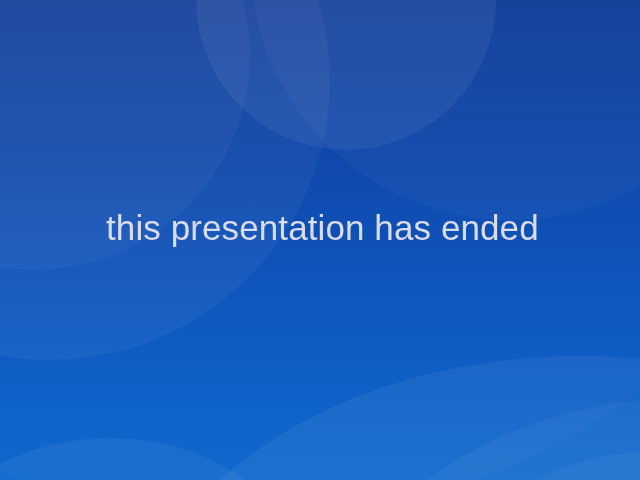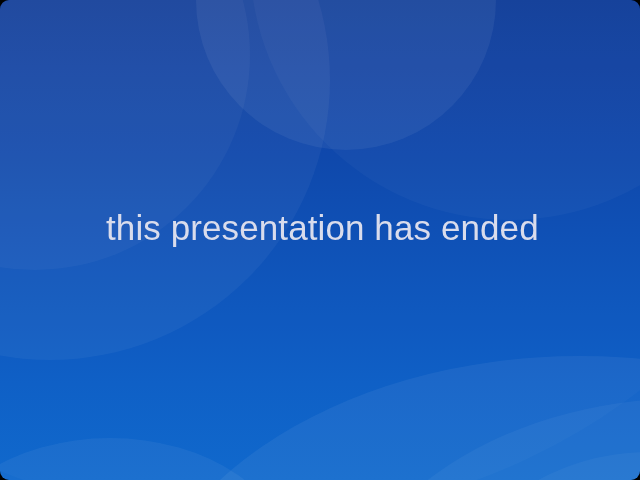--- a/index.html
+++ b/index.html
@@ -19,21 +19,20 @@
     overflow: hidden;
     
     background: linear-gradient(to bottom,
         #0a3896 0%,
         #0b3d9f 14%,
         #0a44aa 32%,
         #0a4cb4 48%,
         #0a54bd 64%,
         #0a5dc5 80%,
         #0b66cc 100%);
-    border-radius: 9px;
   }
 
   
   .deco {
     position: absolute;
     border-radius: 50%;
     pointer-events: none;
   }
 
   

